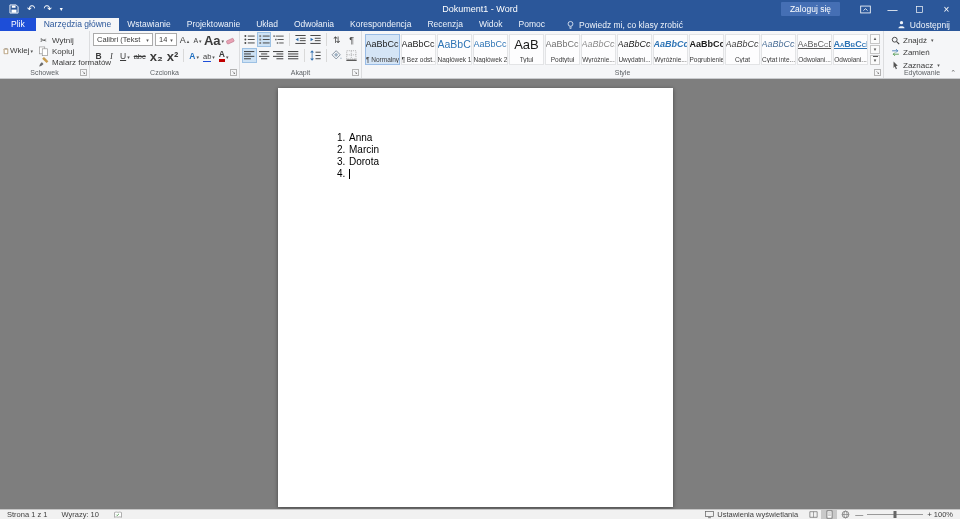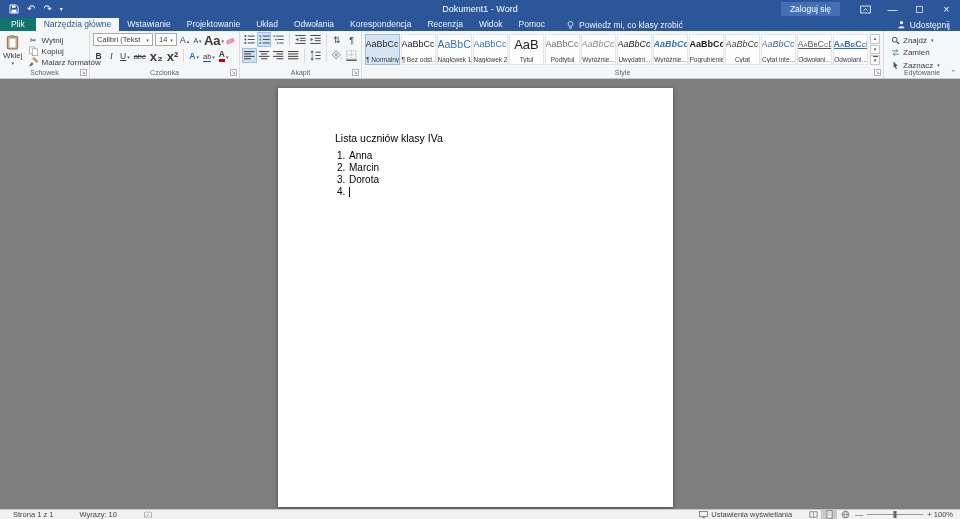--- a/index.html
+++ b/index.html
@@ -12,35 +12,35 @@
   .qat { display:flex; align-items:center; gap:8px; padding-left:9px; z-index:2; }
   .qbtn { font-size:10px; line-height:18px; color:#fff; }
   .qbtn.tiny { font-size:6px; }
   .wtitle { position:absolute; left:0; right:0; text-align:center; font-size:9px; line-height:18px; }
   .tr { margin-left:auto; display:flex; align-items:center; height:100%; z-index:2; }
   .signin { background:#456fb4; color:#fff; font-size:8.5px; padding:2px 9px; margin-right:12px; border-radius:1px; }
   .winbtn { width:27px; height:100%; display:flex; align-items:center; justify-content:center; font-size:10px; color:#fff; }
 
   
   .tabbar { height:13px; background:#2b579a; display:flex; align-items:stretch; font-size:8.5px; color:#eef3fa; flex:0 0 auto; }
-  .ftab { background:#0f766e; color:#fff; padding:0 11px; line-height:13px; }
+  .ftab { background:#1d4ed8; color:#fff; padding:0 11px; line-height:13px; }
   .tab { padding:0 8px; line-height:13px; white-space:nowrap; }
   .tab.active { background:#f5f6f8; color:#2b579a; }
   .tellme { display:flex; align-items:center; gap:4px; margin-left:13px; white-space:nowrap; }
   .share { margin-left:auto; display:flex; align-items:center; gap:4px; padding-right:10px; white-space:nowrap; }
 
   
   .ribbon { height:48px; background:#f5f6f8; border-bottom:1px solid #c9cbce; display:flex; position:relative; flex:0 0 auto; color:#3b3b3b; }
   .group { position:relative; border-right:1px solid #dcddDF; padding:2px 3px 11px 3px; height:47px; }
   .g-label { position:absolute; bottom:0; left:0; right:0; text-align:center; font-size:7px; color:#5f6367; line-height:10px; white-space:nowrap; }
   .launcher { position:absolute; right:2px; bottom:2px; width:7px; height:7px; border:1px solid #b3b3b3; color:#777; font-size:5px; line-height:5px; text-align:center; }
   .collapse { position:absolute; right:4px; bottom:1px; font-size:7px; color:#666; }
 
   .clipwrap { display:flex; gap:5px; }
-  .paste { display:flex; flex-direction:column; align-items:center; width:30px; font-size:8px; gap:1px; padding-top:1px; }
+  .paste { display:flex; flex-direction:row; align-items:center; width:30px; font-size:8px; gap:1px; padding-top:1px; }
   .paste .arr { font-size:5px; color:#555; line-height:4px; }
   .clipcol { display:flex; flex-direction:column; gap:1px; padding-top:2px; }
   .sbtn { display:flex; align-items:center; gap:3px; font-size:8px; height:10px; white-space:nowrap; }
   .sic { width:11px; text-align:center; font-size:8px; }
 
   .fg { display:flex; flex-direction:column; gap:3px; }
   .row { display:flex; align-items:center; gap:2px; }
   .combo { display:flex; align-items:center; background:#fff; border:1px solid #ababab; height:13px; font-size:7.5px; padding-left:3px; }
   .combo .cv { white-space:nowrap; overflow:hidden; flex:1; }
   .combo .ar { width:9px; text-align:center; font-size:5px; color:#555; }
@@ -91,21 +91,21 @@
   .docarea { flex:1; position:relative; background:#7e7e7e; overflow:hidden; }
   .page { position:absolute; left:278px; top:9px; width:395px; height:419px; background:#fff; box-shadow:0 1px 4px rgba(0,0,0,.45); padding:44px 40px 0 57px; }
   .doc-title { font-size:10.5px; color:#000; margin-bottom:6px; }
   .li { display:flex; line-height:12px; font-size:10px; color:#000; }
   .num { width:12px; margin-left:2px; flex:0 0 auto; }
   .caret { display:inline-block; width:1px; height:10px; background:#000; margin-top:1px; animation:blink 1s steps(1) infinite; }
   @keyframes blink { 50% { opacity:0; } }
 
   
   .statusbar { height:10px; background:#f1f1f1; border-top:1px solid #c6c6c6; display:flex; align-items:center; font-size:7.5px; color:#3f3f3f; flex:0 0 auto; }
-  .stitem { padding:0 13px; white-space:nowrap; display:flex; align-items:center; gap:3px;text-align:right; }
+  .stitem { padding:0 7px; white-space:nowrap; display:flex; align-items:center; gap:3px;text-align:right; }
   .stright { margin-left:auto; display:flex; align-items:center; padding-right:7px; }
   .vbtn { width:16px; height:10px; display:flex; align-items:center; justify-content:center; }
   .vbtn.pressed { background:#c9c9c9; }
   .ztrack { width:56px; height:1px; background:#9a9a9a; position:relative; margin:0 2px; }
   .znotch { position:absolute; left:50%; top:-2px; width:1px; height:5px; background:#9a9a9a; }
   .zthumb { position:absolute; left:50%; top:-3px; width:3px; height:7px; background:#666; transform:translateX(-50%); }
   .zbtn { font-size:8px; color:#3f3f3f; padding:0 2px; }
 </style>
 </head>
 <body>
@@ -591,21 +591,20 @@
         </div>
       </div>
       <div class="g-label">Edytowanie</div>
     </div>
 
     <span class="collapse">⌃</span>
   </div>
 
   <div class="docarea">
     <div class="page">
-      <div class="doc-title">Lista uczniów klasy IVa</div>
       <div>
         <div class="li">
             <span class="num">1.</span>
             <span>Anna</span>
           </div>
         <div class="li">
             <span class="num">2.</span>
             <span>Marcin</span>
           </div>
         <div class="li">

